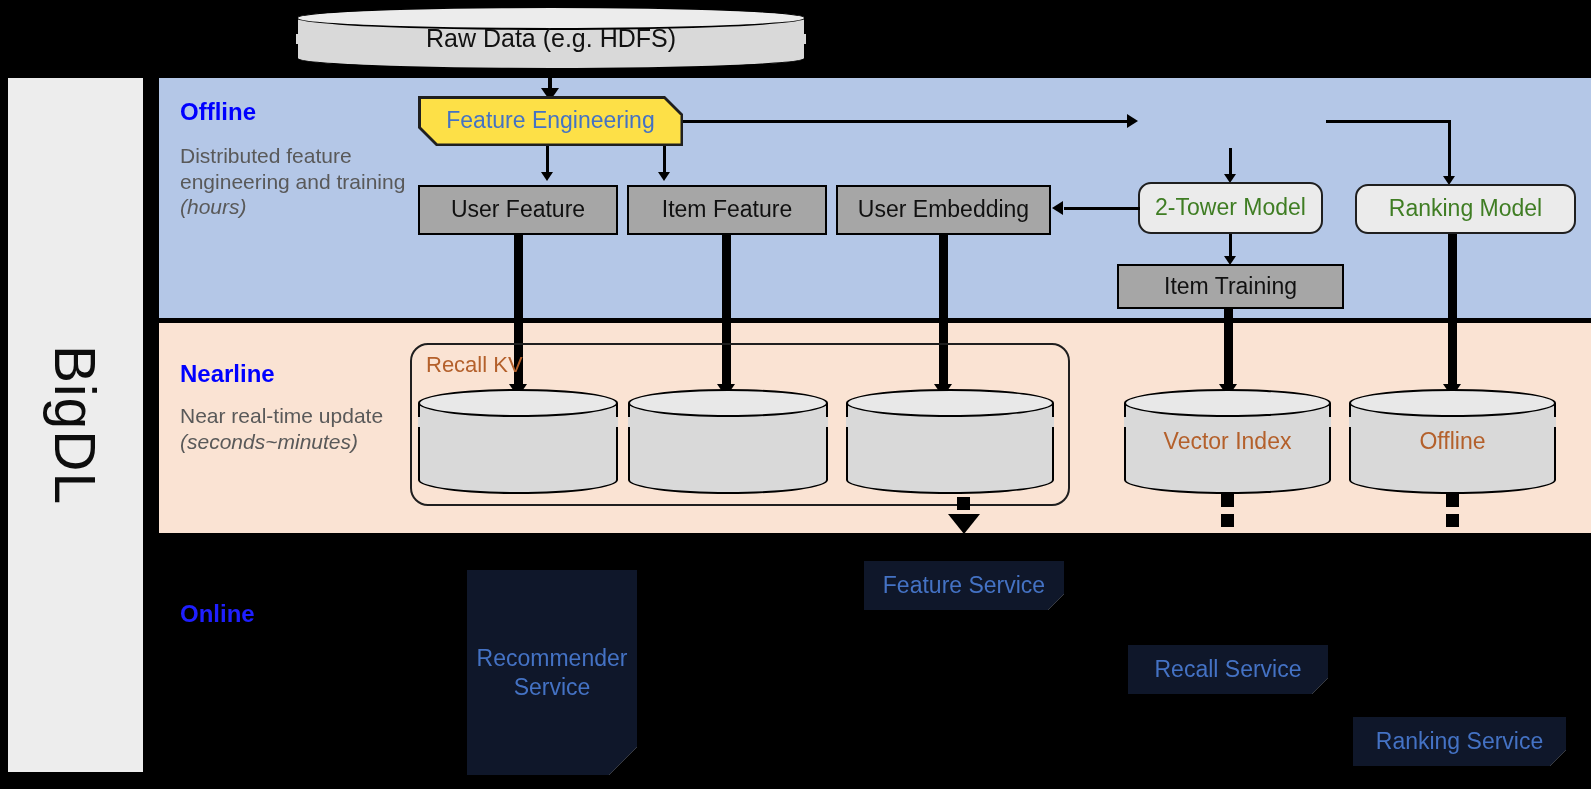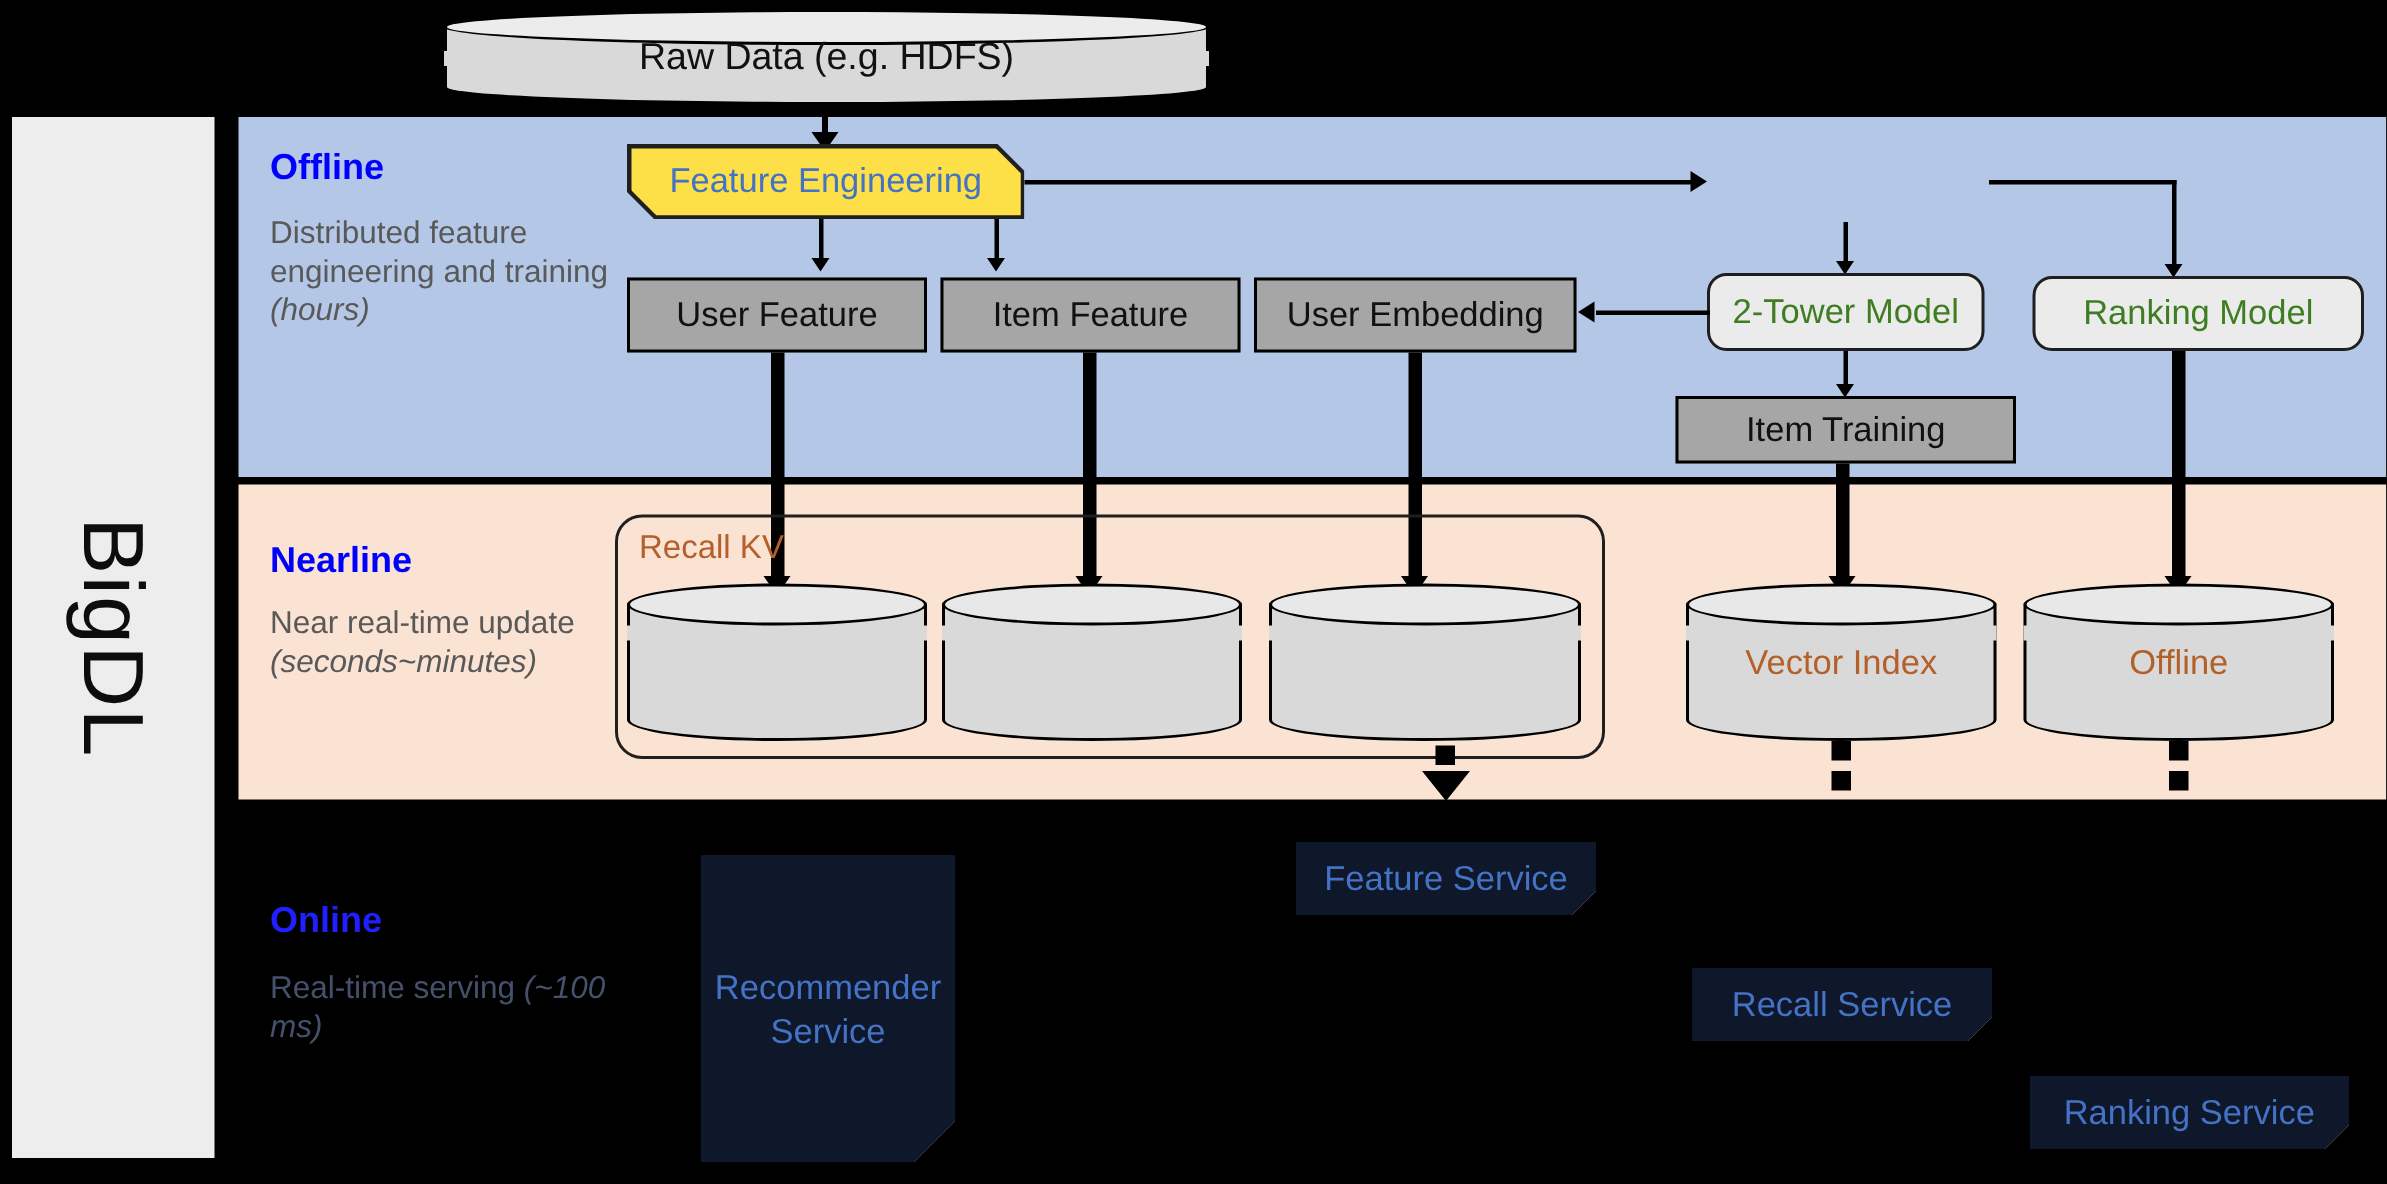--- a/index.html
+++ b/index.html
@@ -115,23 +115,20 @@
   <div class="stage-desc" style="left:180px;top:143px;">
     <span>Distributed feature engineering and training </span><i>(hours)</i>
   </div>
 
   <div class="stage-title" style="left:180px;top:360px;">Nearline</div>
   <div class="stage-desc" style="left:180px;top:403px;">
     <span>Near real-time update </span><i>(seconds~minutes)</i>
   </div>
 
   <div class="stage-title" id="online-title" style="left:180px;top:600px;">Online</div>
-  <div class="stage-desc" id="online-desc" style="left:180px;top:646px;">
-    <span>Real-time serving </span><i>(~100 ms)</i>
-  </div>
 
   <div class="cyl" id="raw-data">
     <div class="bot"></div>
     <div class="body"></div>
     <div class="cap"></div>
     <div class="top"></div>
     <div class="ctext">Raw Data (e.g. HDFS)</div>
   </div>
 
   <div class="thin-line" style="left:548px;top:70px;width:4px;height:20px;"></div>

